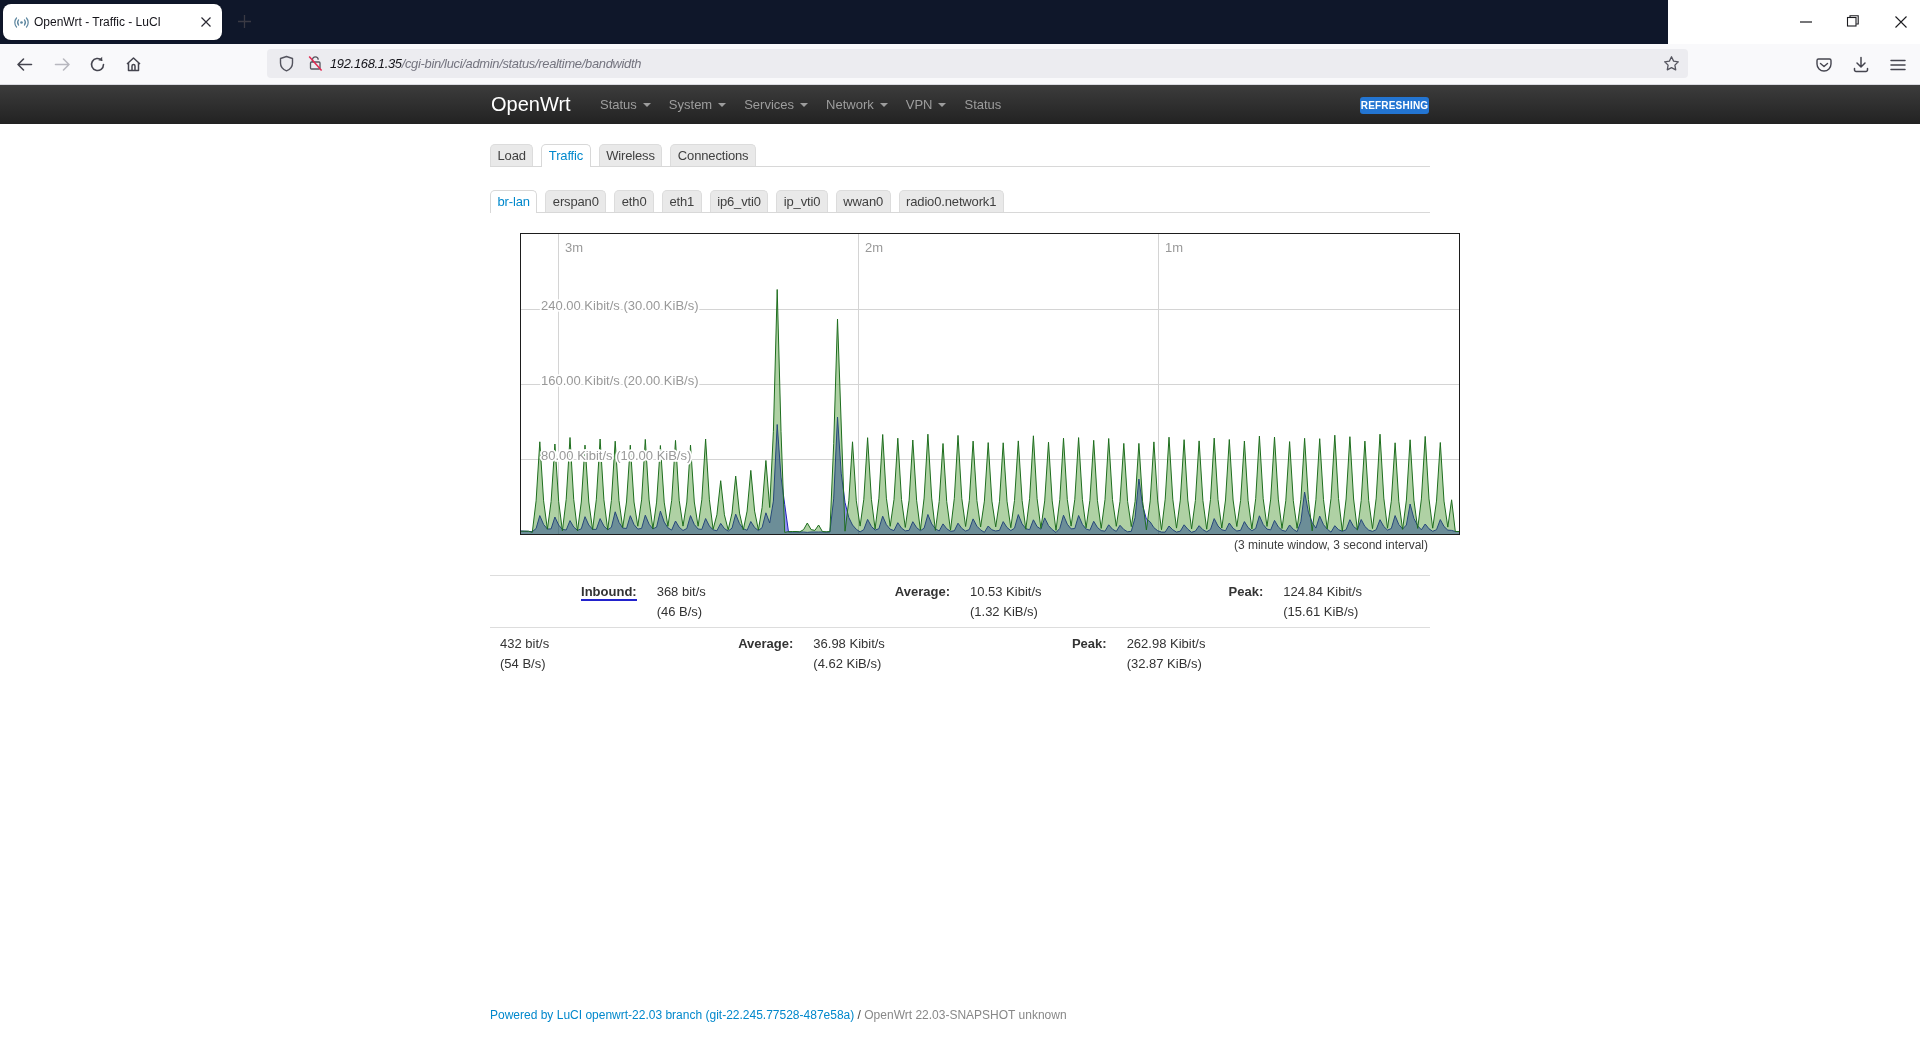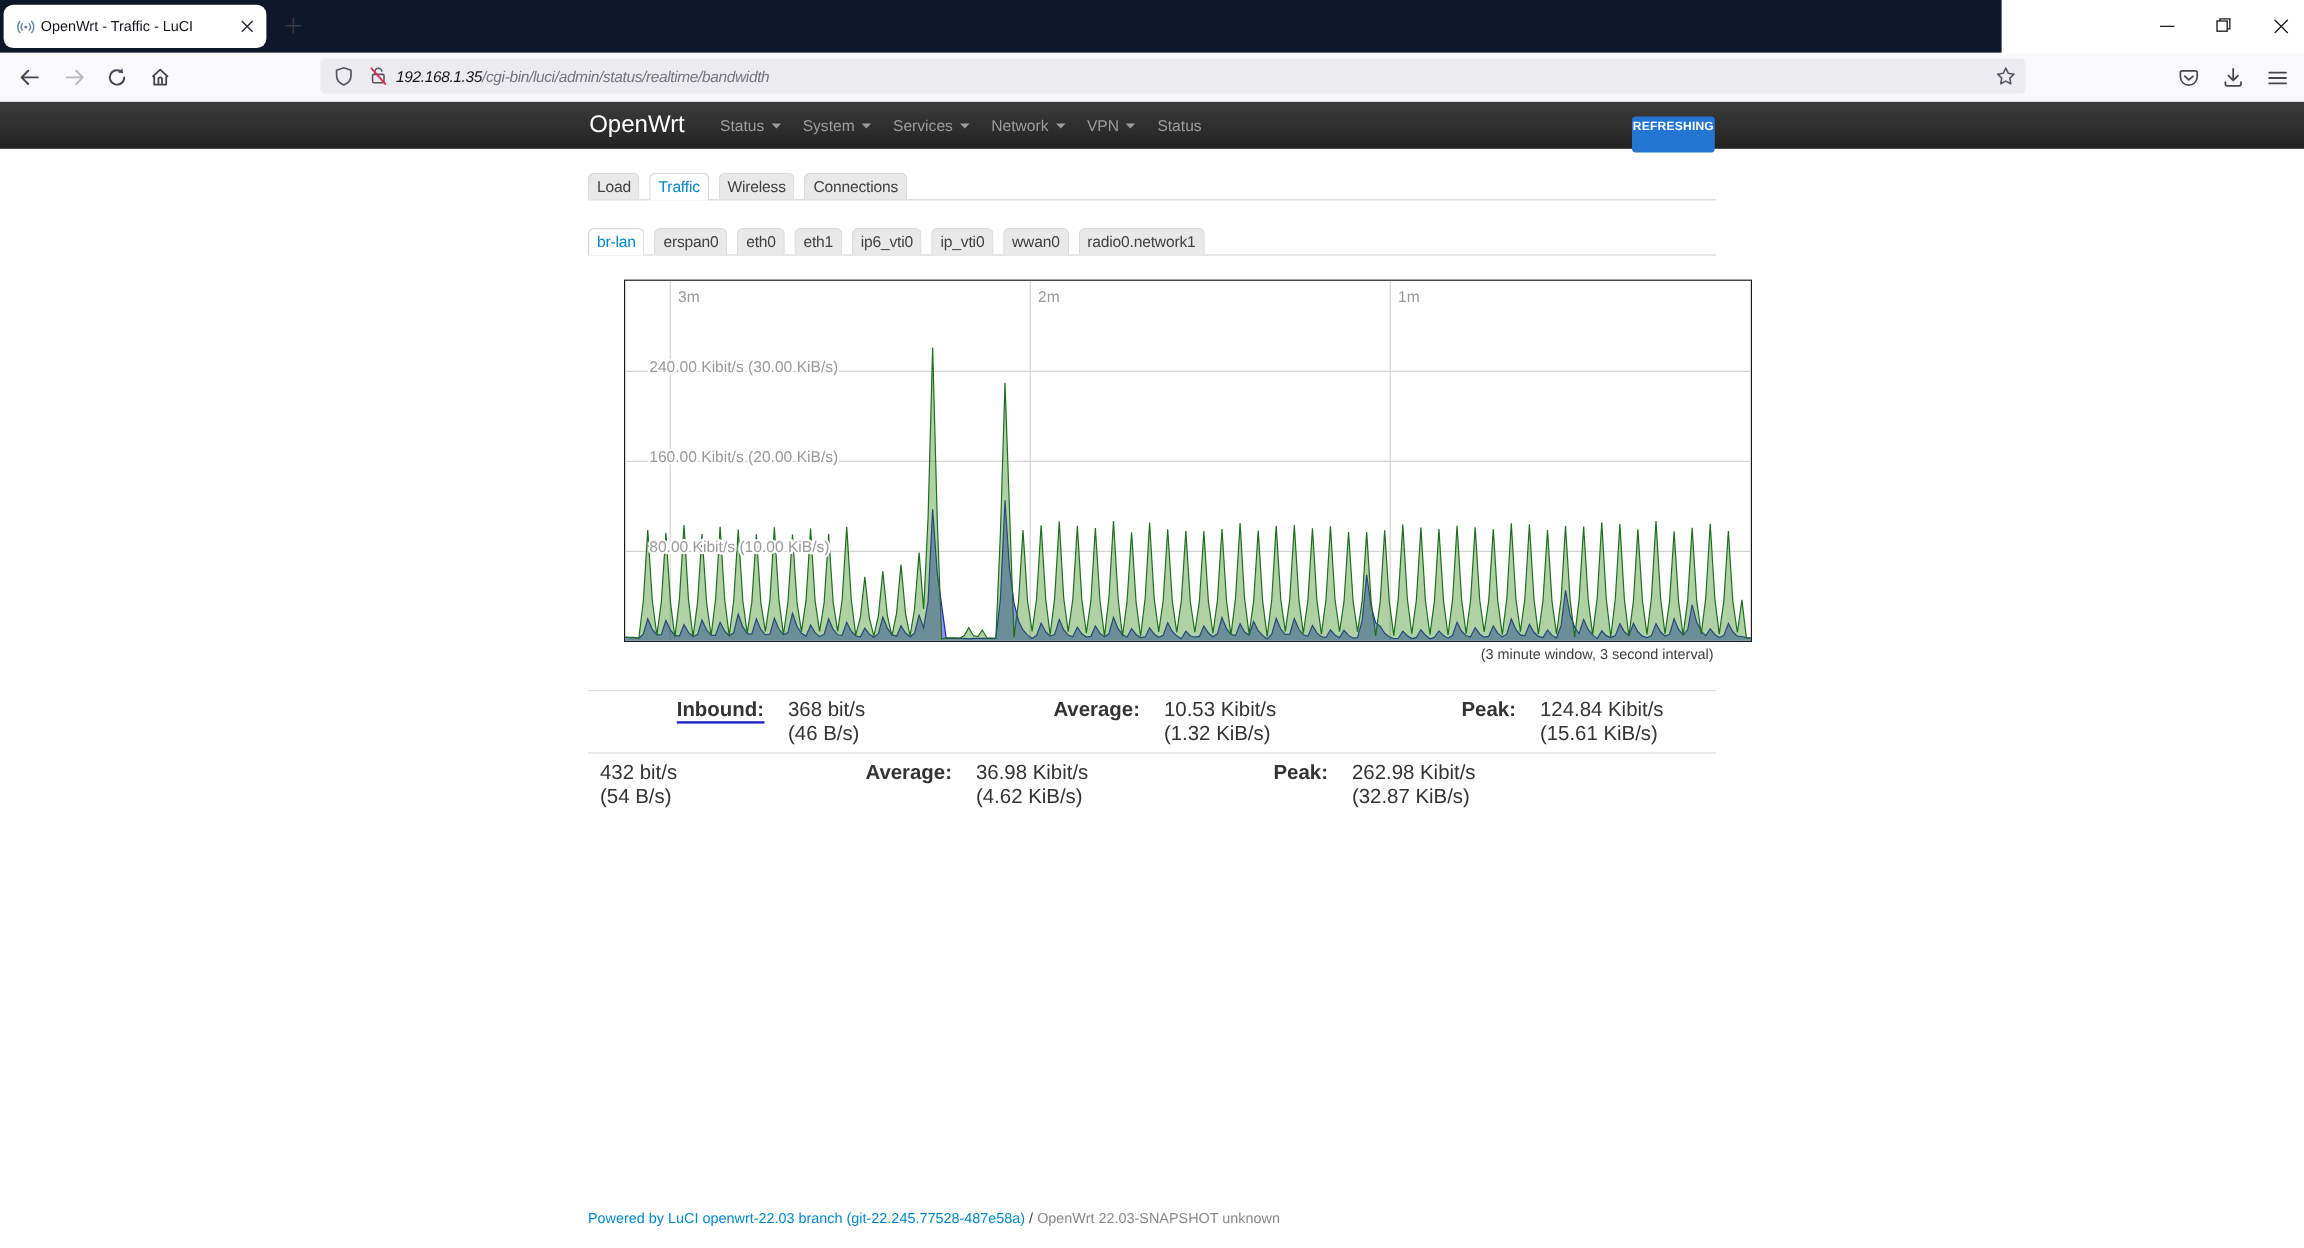--- a/index.html
+++ b/index.html
@@ -26,21 +26,21 @@
 #urltext .path { color:#74747f; }
 
 
 #navbar { position:absolute; left:0; top:85px; width:1920px; height:39px;
   background:linear-gradient(#3c3c3c, #222222); }
 #brand { position:absolute; left:491px; top:8px; font-size:20px; color:#fff; }
 #menu { position:absolute; left:591px; top:0; height:39px; display:flex; align-items:center; }
 #menu .it { padding:0 9px; font-size:13px; color:#9d9d9d; white-space:nowrap; }
 #menu .caret { display:inline-block; width:0; height:0; margin-left:6px; vertical-align:2px;
   border-left:4px solid transparent; border-right:4px solid transparent; border-top:4px solid #9d9d9d; }
-#refreshing { position:absolute; left:1360px; top:12px; width:69px; height:30px; background:#2375d2;
+#refreshing { position:absolute; left:1360px; top:12px; width:69px; height:17px; background:#2375d2;
   border-radius:3px; color:#fff; font-size:10px; font-weight:bold; text-align:center; line-height:17px;
   letter-spacing:0.2px; }
 
 
 .tabrow { position:absolute; left:490px; width:940px; display:flex; align-items:flex-end;
   border-bottom:1px solid #d8d8d8; }
 .tabrow a { display:block; font-size:13px; letter-spacing:-0.15px; line-height:21px; padding:0 6.5px; margin-right:8px;
   background:#e9e9e9; border:1px solid #dcdcdc; border-bottom:none; border-radius:5px 5px 0 0;
   color:#404040; text-decoration:none; }
 .tabrow a.act { background:#fff; color:#0088cc; position:relative; top:1px; height:23px;
@@ -48,21 +48,21 @@
 #tabs1 { top:144px; height:23px; }
 #tabs2 { top:190px; height:23px; }
 
 
 #chartbox { position:absolute; left:520px; top:233px; width:940px; height:302px;
   border:1px solid #1d1d1d; background:#fff; }
 #caption { position:absolute; left:490px; top:538px; width:938px; text-align:right;
   font-size:12px; color:#3d3d3d; }
 
 
-#stats { position:absolute; left:490px; top:575px; width:940px; font-size:17px; color:#333; }
+#stats { position:absolute; left:490px; top:575px; width:940px; font-size:13px; color:#333; }
 #stats .row { display:flex; border-top:1px solid #ddd; height:52px; }
 #stats .cell { width:156.66px; padding-top:6px; line-height:20px; }
 #stats .lab { text-align:right; padding-right:10px; font-weight:bold; }
 #stats .val { padding-left:10px; }
 .ul-in { border-bottom:2px solid #2222cc; }
 .ul-out { border-bottom:2px solid #158915; }
 
 #footer { position:absolute; left:490px; top:1008px; font-size:12px; color:#888; }
 #footer a { color:#0088cc; text-decoration:none; }
 #footer .sl { color:#404040; }

